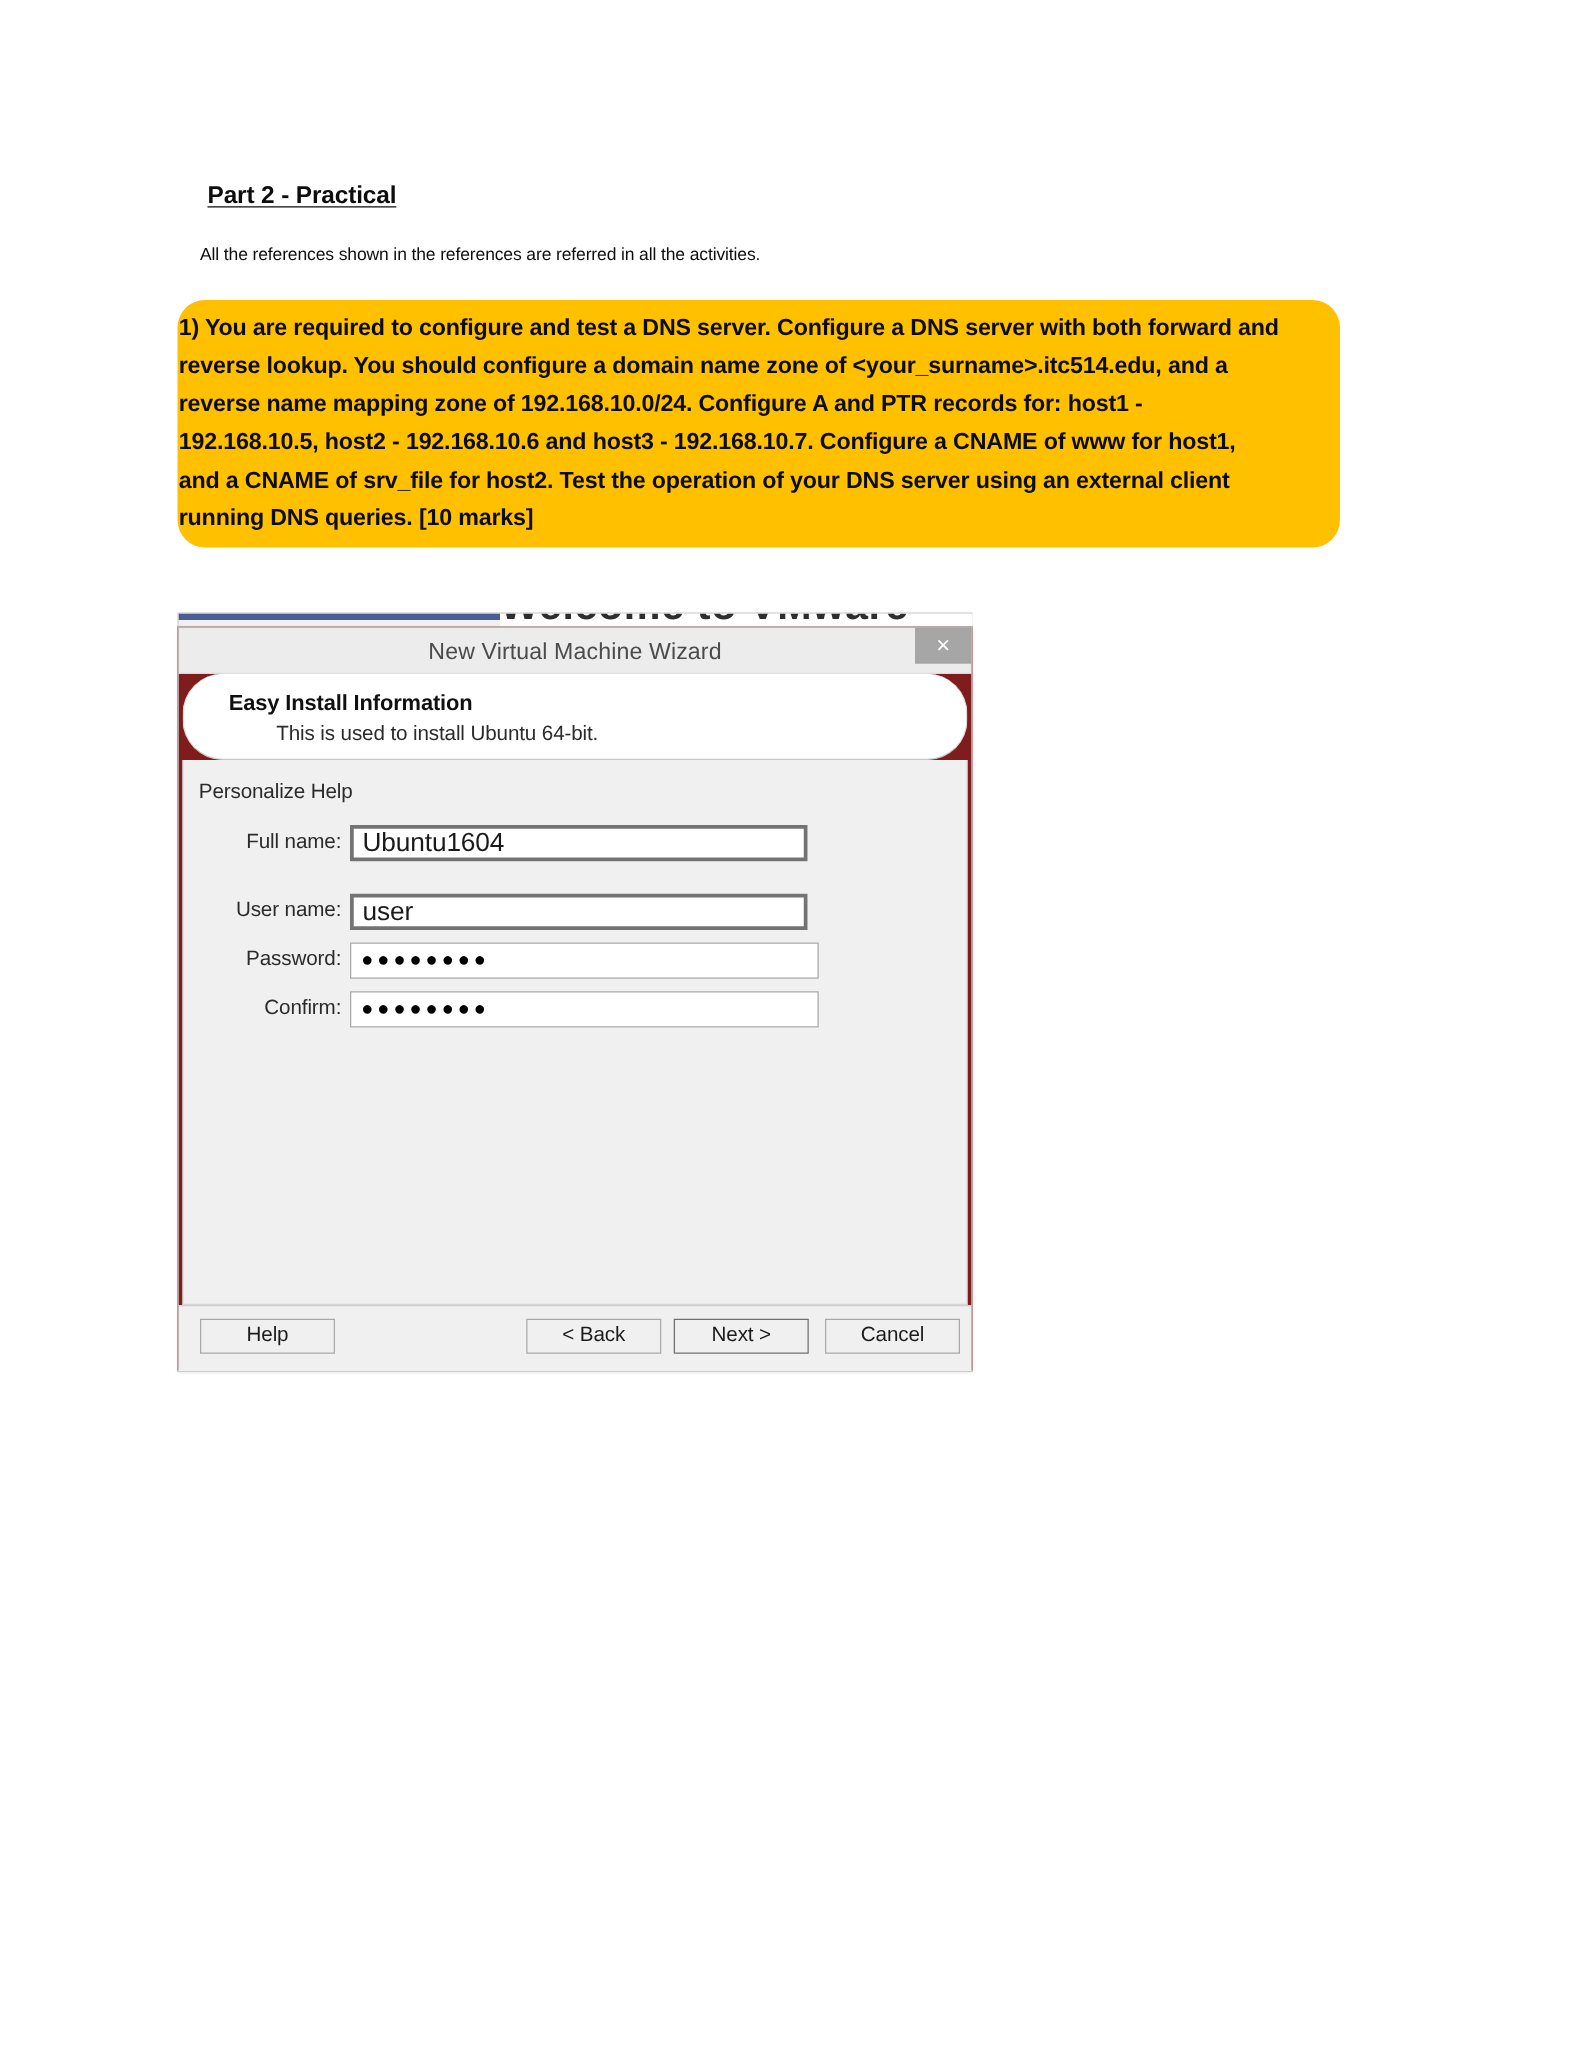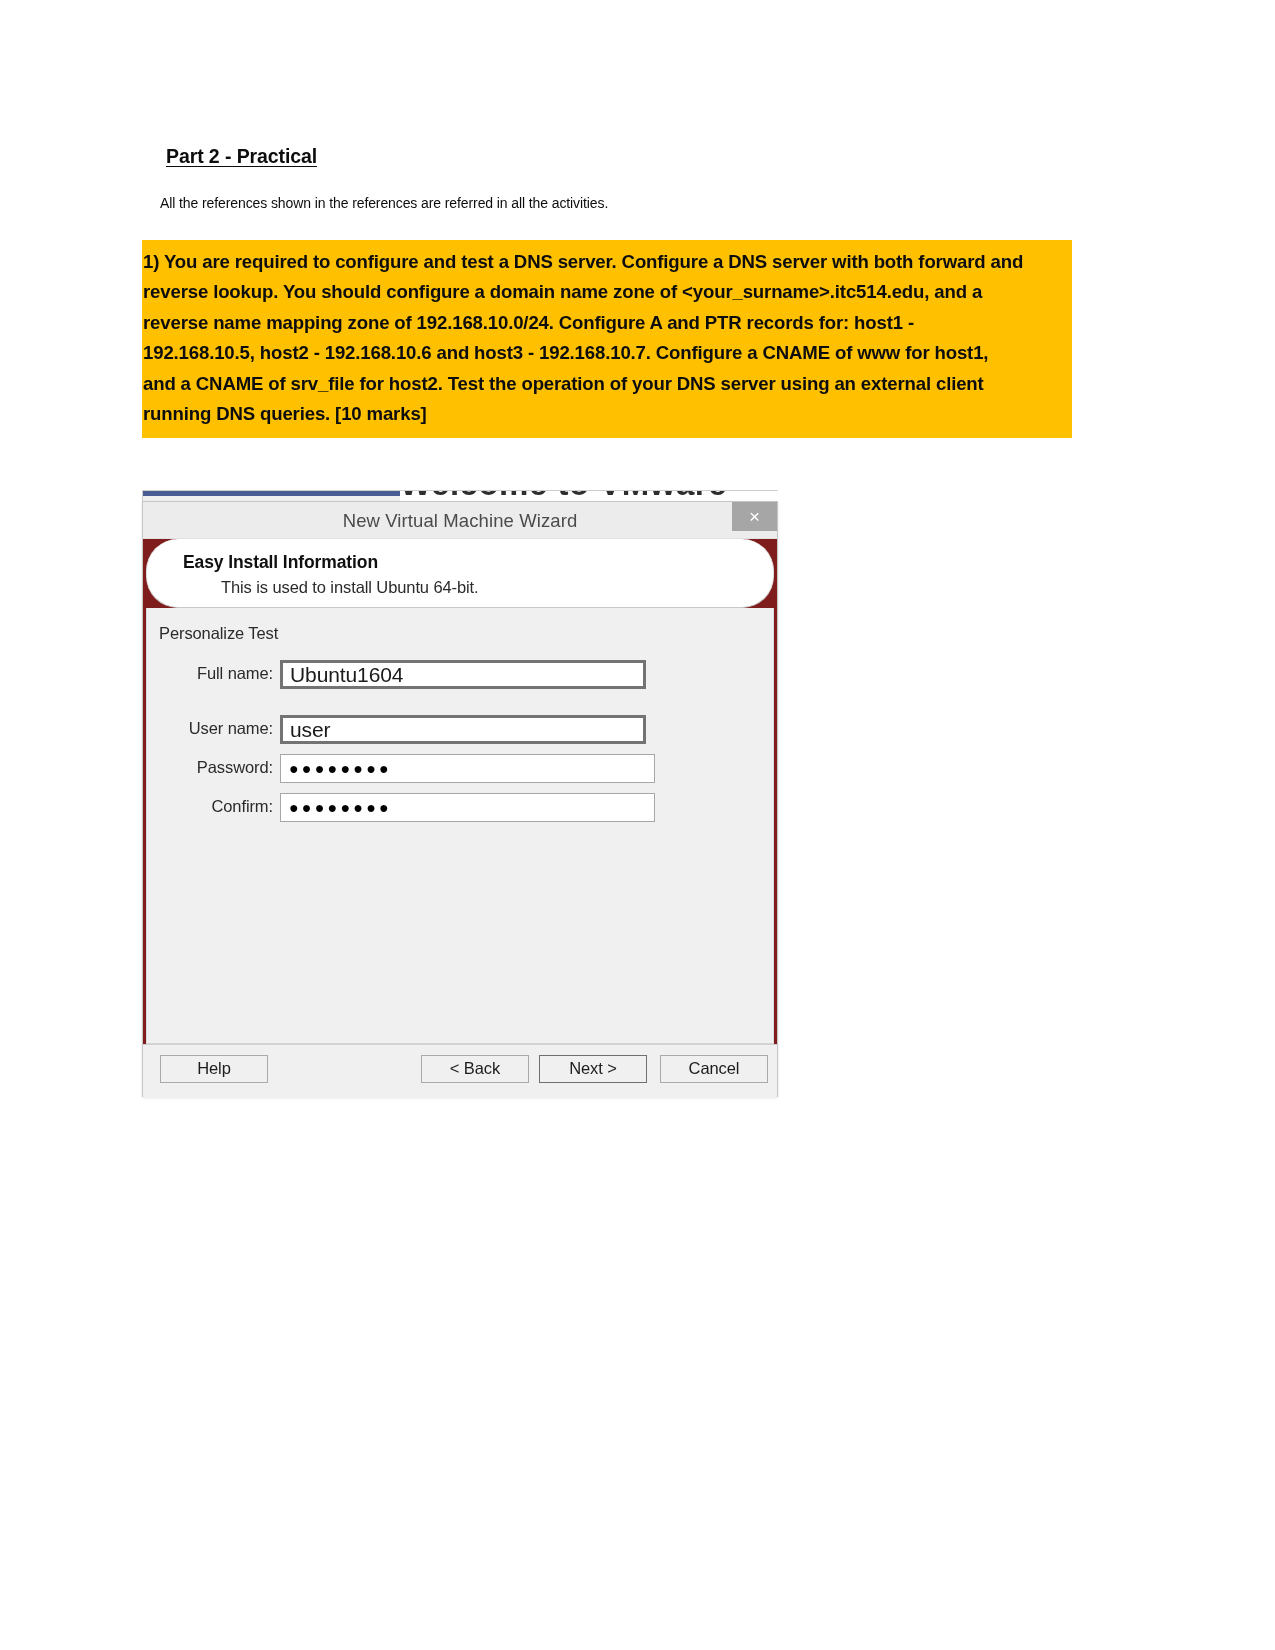--- a/index.html
+++ b/index.html
@@ -55,20 +55,21 @@
     left: 0;
     width: 930px;
     background: #ffc000;
     font-size: 18.6px;
     font-weight: bold;
     color: #0d0d0d;
     line-height: 30.4px;
     padding: 7px 0 9px 0;
     letter-spacing: -0.15px;
     box-sizing: border-box;
+    border-radius: 22px;
   }
   .doc-highlight .hl-line {
     display: block;
     padding-left: 1px;
     white-space: nowrap;
   }
 
   
   .bg-window {
     position: absolute;
@@ -312,21 +313,21 @@
     </div>
   </div>
 
   <div class="header-panel">
     <div class="header-title">Easy Install Information</div>
     <div class="header-sub">This is used to install Ubuntu 64-bit.</div>
   </div>
 
   <div class="body-panel">
 
-    <div class="group-label">Personalize Test</div>
+    <div class="group-label">Personalize Help</div>
 
     <div class="field-row" style="top:52px;">
       <div class="field-label">Full name:</div>
       <input class="field-input" type="text" value="Ubuntu1604" style="">
     </div>
 
     <div class="field-row" style="top:107px;">
       <div class="field-label">User name:</div>
       <input class="field-input" type="text" value="user" style="">
     </div>

